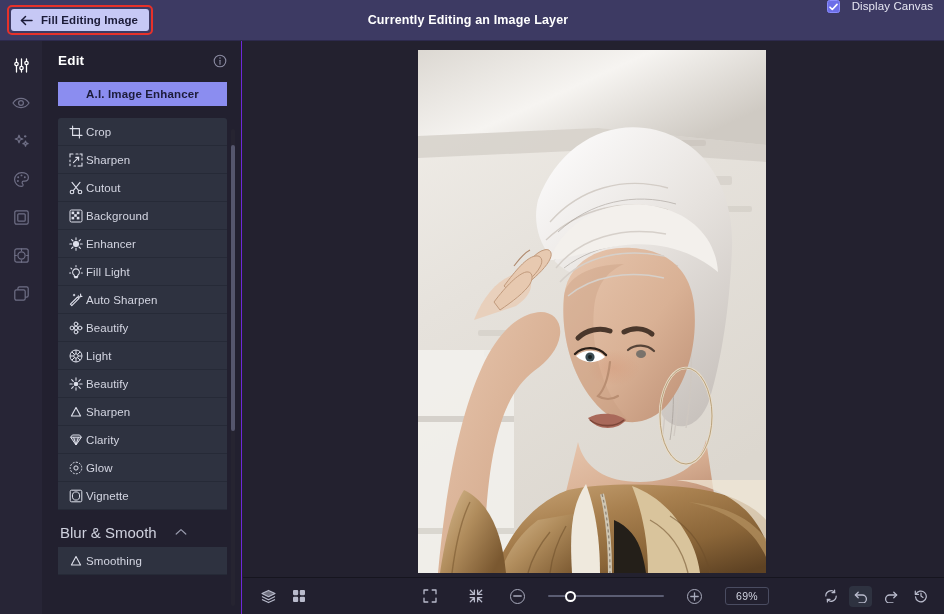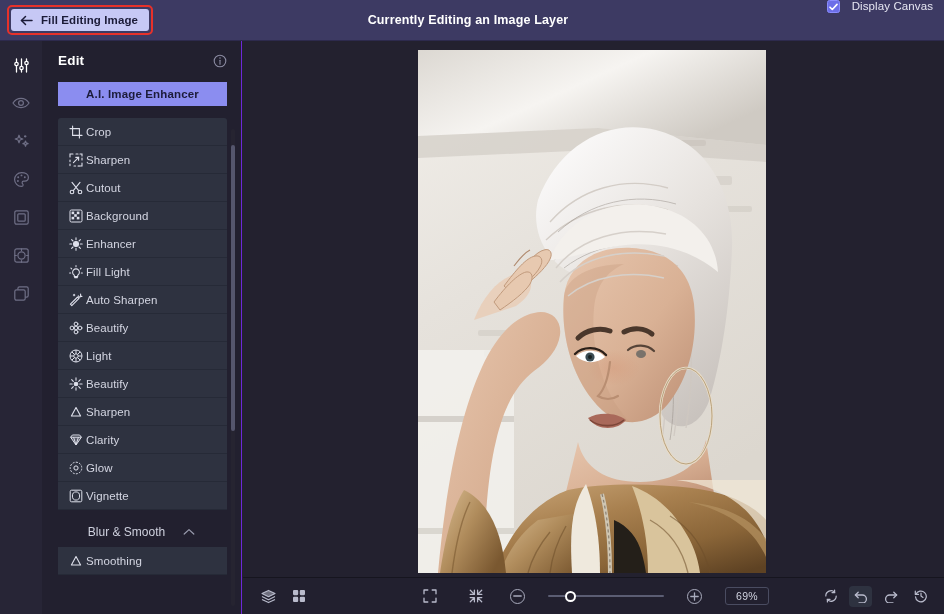--- a/index.html
+++ b/index.html
@@ -95,23 +95,23 @@
     height: 28px; background: #2e3240;
     border-bottom: 1px solid #262a37;
     padding-left: 11px; cursor: pointer;
     color: #d4d6e2;
   }
   .menu-item:first-child { border-radius: 3px 3px 0 0; }
   .menu-item .mi-ico { width: 14px; height: 14px; display:flex; align-items:center; justify-content:center; color:#dfe1ec; flex:0 0 auto; }
   .menu-item .mi-ico svg { display:block; }
   .menu-item .mi-lbl { font-size: 11.5px; letter-spacing: .1px; }
   .group-head {
-    display: flex; align-items: center; justify-content: center;
+    display: flex; align-items: center; justify-content: flex-start;
     height: 30px; padding: 0 4px 0 2px; margin-top: 7px;
-    color: #cfd1de; font-size: 12px; cursor: pointer; gap: 18px;
+    color: #cfd1de; font-size: 15px; cursor: pointer; gap: 18px;
   }
   .chev { color: #9a9cae; display:flex; }
   .scrollbar {
     position: absolute; right: 6px; top: 104px;
     width: 4px; height: 286px; border-radius: 2px;
     background: #55566d; cursor: pointer;
   }
   .scroll-track {
     position: absolute; right: 6px; top: 88px; width: 4px; bottom: 8px;
     background: #262431; border-radius: 2px;

